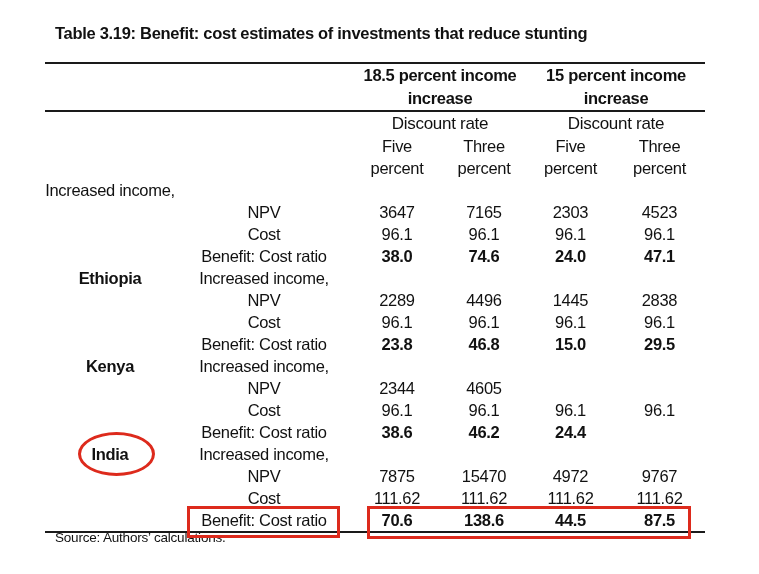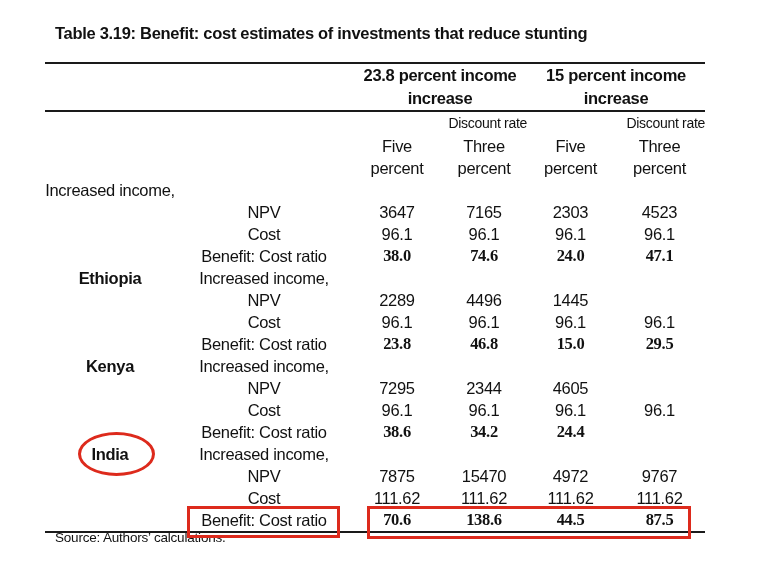--- a/index.html
+++ b/index.html
@@ -15,47 +15,47 @@
   .table{
     position:absolute;left:45px;top:62px;width:660px;
     border-top:2px solid var(--rule,#1a1a1a);
   }
   .gr{display:grid;grid-template-columns:130px 178px 88px 86px 87px 91px;}
   .cell{text-align:center;overflow:hidden;}
   .cA{grid-column:1/3;} .cB{grid-column:3/5;} .cC{grid-column:5/7;}
   .group-row{height:46px;border-bottom:2px solid var(--rule,#1a1a1a);}
   .group{font-weight:700;font-size:16.5px;line-height:23px;letter-spacing:-0.3px;}
   .sub-row{height:23px;}
-  .sub{font-size:14px;line-height:23px;letter-spacing:-0.3px;text-align:right;}
+  .sub{font-size:17px;line-height:23px;letter-spacing:-0.3px;}
   .colhead-row{height:44px;}
   .two-line{font-size:16.5px;line-height:22px;letter-spacing:-0.3px;}
   .tbody{border-bottom:2px solid var(--rule,#1a1a1a);}
   .tr{display:grid;grid-template-columns:130px 178px 88px 86px 87px 91px;height:22px;}
   .td{text-align:center;font-size:16.5px;line-height:22px;letter-spacing:-0.3px;white-space:nowrap;overflow:hidden;}
   .country{font-weight:700;}
-  .bv .v{font-weight:700;font-family:Liberation Serif, serif;}
+  .bv .v{font-weight:700;}
   .source{position:absolute;left:55px;top:530px;font-size:13.5px;letter-spacing:-0.2px;}
   .annot{position:absolute;box-sizing:border-box;border:3px solid var(--annotation-red,#dd2a1c);pointer-events:none;background:transparent;}
   .ellipse{left:78px;top:432px;width:77px;height:44px;border-radius:50%;}
   .box1{left:187px;top:506px;width:153px;height:32px;}
   .box2{left:367px;top:506px;width:324px;height:33px;}
 </style>
 </head>
 <body>
 
 <div class="page">
 
   <div class="title">Table 3.19: Benefit: cost estimates of investments that reduce stunting</div>
 
   <div class="table">
 
     <div class="gr group-row">
       <div class="cell cA"></div>
       <div class="cell cB group">
-        <span>23.8 percent income</span><br>
+        <span>18.5 percent income</span><br>
         <span>increase</span>
       </div>
       <div class="cell cC group">
         <span>15 percent income</span><br>
         <span>increase</span>
       </div>
     </div>
 
     <div class="gr sub-row">
       <div class="cell cA"></div>
@@ -124,20 +124,21 @@
         <div class="td v"></div>
         <div class="td v"></div>
         <div class="td v"></div>
       </div>
       <div class="tr">
         <div class="td country"></div>
         <div class="td">NPV</div>
         <div class="td v">2289</div>
         <div class="td v">4496</div>
         <div class="td v">1445</div>
+        <div class="td v">2838</div>
       </div>
       <div class="tr">
         <div class="td country"></div>
         <div class="td">Cost</div>
         <div class="td v">96.1</div>
         <div class="td v">96.1</div>
         <div class="td v">96.1</div>
         <div class="td v">96.1</div>
       </div>
       <div class="tr bv">
@@ -153,37 +154,36 @@
         <div class="td country">Kenya</div>
         <div class="td">Increased income,</div>
         <div class="td v"></div>
         <div class="td v"></div>
         <div class="td v"></div>
         <div class="td v"></div>
       </div>
       <div class="tr">
         <div class="td country"></div>
         <div class="td">NPV</div>
-        <div class="td v">7295</div>
         <div class="td v">2344</div>
         <div class="td v">4605</div>
       </div>
       <div class="tr">
         <div class="td country"></div>
         <div class="td">Cost</div>
         <div class="td v">96.1</div>
         <div class="td v">96.1</div>
         <div class="td v">96.1</div>
         <div class="td v">96.1</div>
       </div>
       <div class="tr bv">
         <div class="td country"></div>
         <div class="td">Benefit: Cost ratio</div>
         <div class="td v">38.6</div>
-        <div class="td v">34.2</div>
+        <div class="td v">46.2</div>
         <div class="td v">24.4</div>
       </div>
 
       <div class="tr">
         <div class="td country">India</div>
         <div class="td">Increased income,</div>
         <div class="td v"></div>
         <div class="td v"></div>
         <div class="td v"></div>
         <div class="td v"></div>

